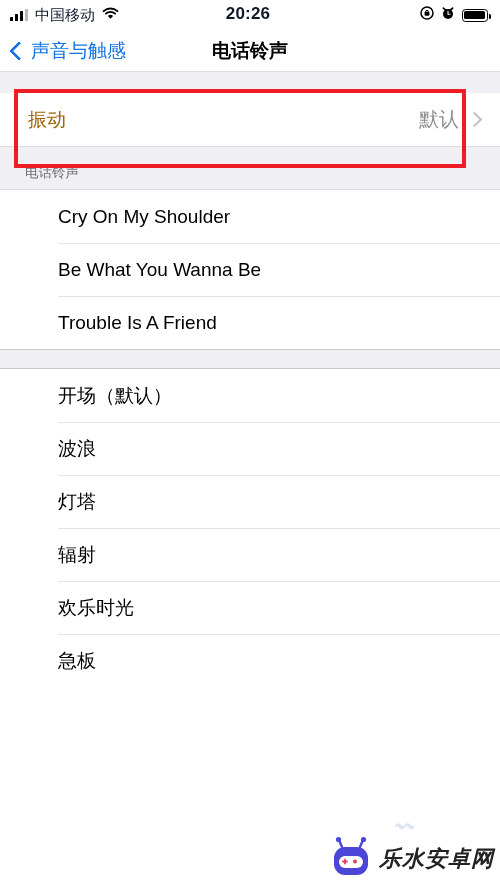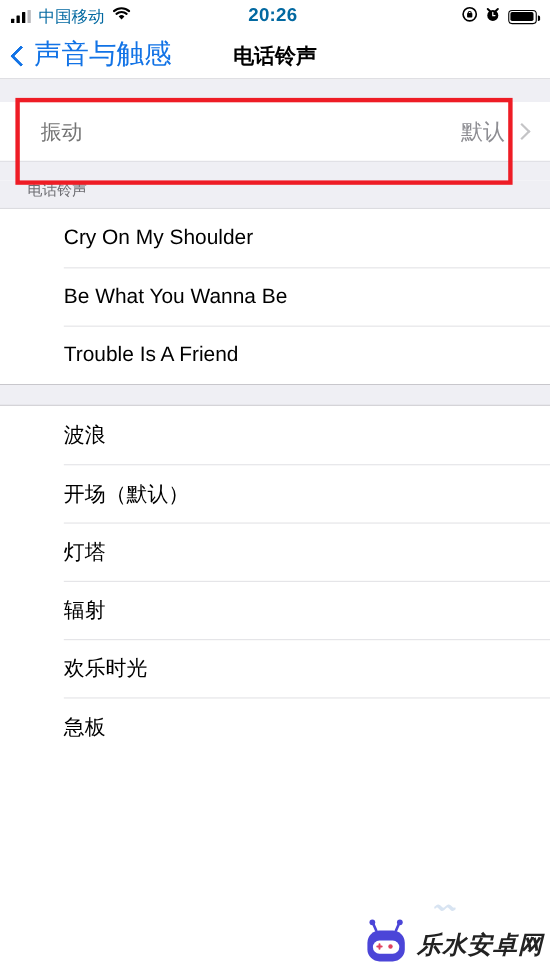--- a/index.html
+++ b/index.html
@@ -25,21 +25,21 @@
 
   
   .statusbar {
     height: 30px;
     display: flex;
     align-items: center;
     justify-content: space-between;
     padding: 0 12px 0 10px;
     box-sizing: border-box;
     background: #ffffff;
-    color: #0369a1;
+    color: #0f172a;
   }
   .sb-left, .sb-right {
     display: flex;
     align-items: center;
     gap: 7px;
   }
   .sb-center {
     font-size: 17px;
     font-weight: bold;
     letter-spacing: 0.2px;
@@ -119,23 +119,22 @@
     display: inline-block;
     width: 11px;
     height: 11px;
     border-left: 3px solid #1273e6;
     border-bottom: 3px solid #1273e6;
     transform: rotate(45deg);
     margin-right: 3px;
     border-radius: 1px;
   }
   .back-label {
-    font-size: 25px;
+    font-size: 19px;
     line-height: 1;
-    font-family: Liberation Mono, monospace;
   }
   .nav-title {
     position: absolute;
     left: 0; right: 0;
     text-align: center;
     font-size: 19px;
     font-weight: bold;
     color: #000;
     pointer-events: none;
   }
@@ -159,22 +158,22 @@
     height: 53px;
     display: flex;
     align-items: center;
     background: #fff;
     position: relative;
     box-sizing: border-box;
     cursor: pointer;
   }
   .row-label {
     font-size: 19px;
-    color: #737373;
-    padding-left: 37px;
+    color: #a16207;
+    padding-left: 28px;
   }
   .row-value {
     margin-left: auto;
     font-size: 20px;
     color: #8e8e93;
     padding-right: 10px;
   }
   .disc {
     width: 9px;
     height: 9px;
@@ -334,25 +333,25 @@
         <span class="check"></span>
         <span class="tone-name">Trouble Is A Friend</span>
       </div>
     </div>
 
   <div class="group-sep"></div>
 
   <div class="group" id="default-tones">
       <div class="tone-row">
         <span class="check"></span>
+        <span class="tone-name">开场（默认）</span>
+      </div>
+      <div class="tone-row">
+        <span class="check"></span>
         <span class="tone-name">波浪</span>
-      </div>
-      <div class="tone-row">
-        <span class="check"></span>
-        <span class="tone-name">开场（默认）</span>
       </div>
       <div class="tone-row">
         <span class="check"></span>
         <span class="tone-name">灯塔</span>
       </div>
       <div class="tone-row">
         <span class="check"></span>
         <span class="tone-name">辐射</span>
       </div>
       <div class="tone-row">

